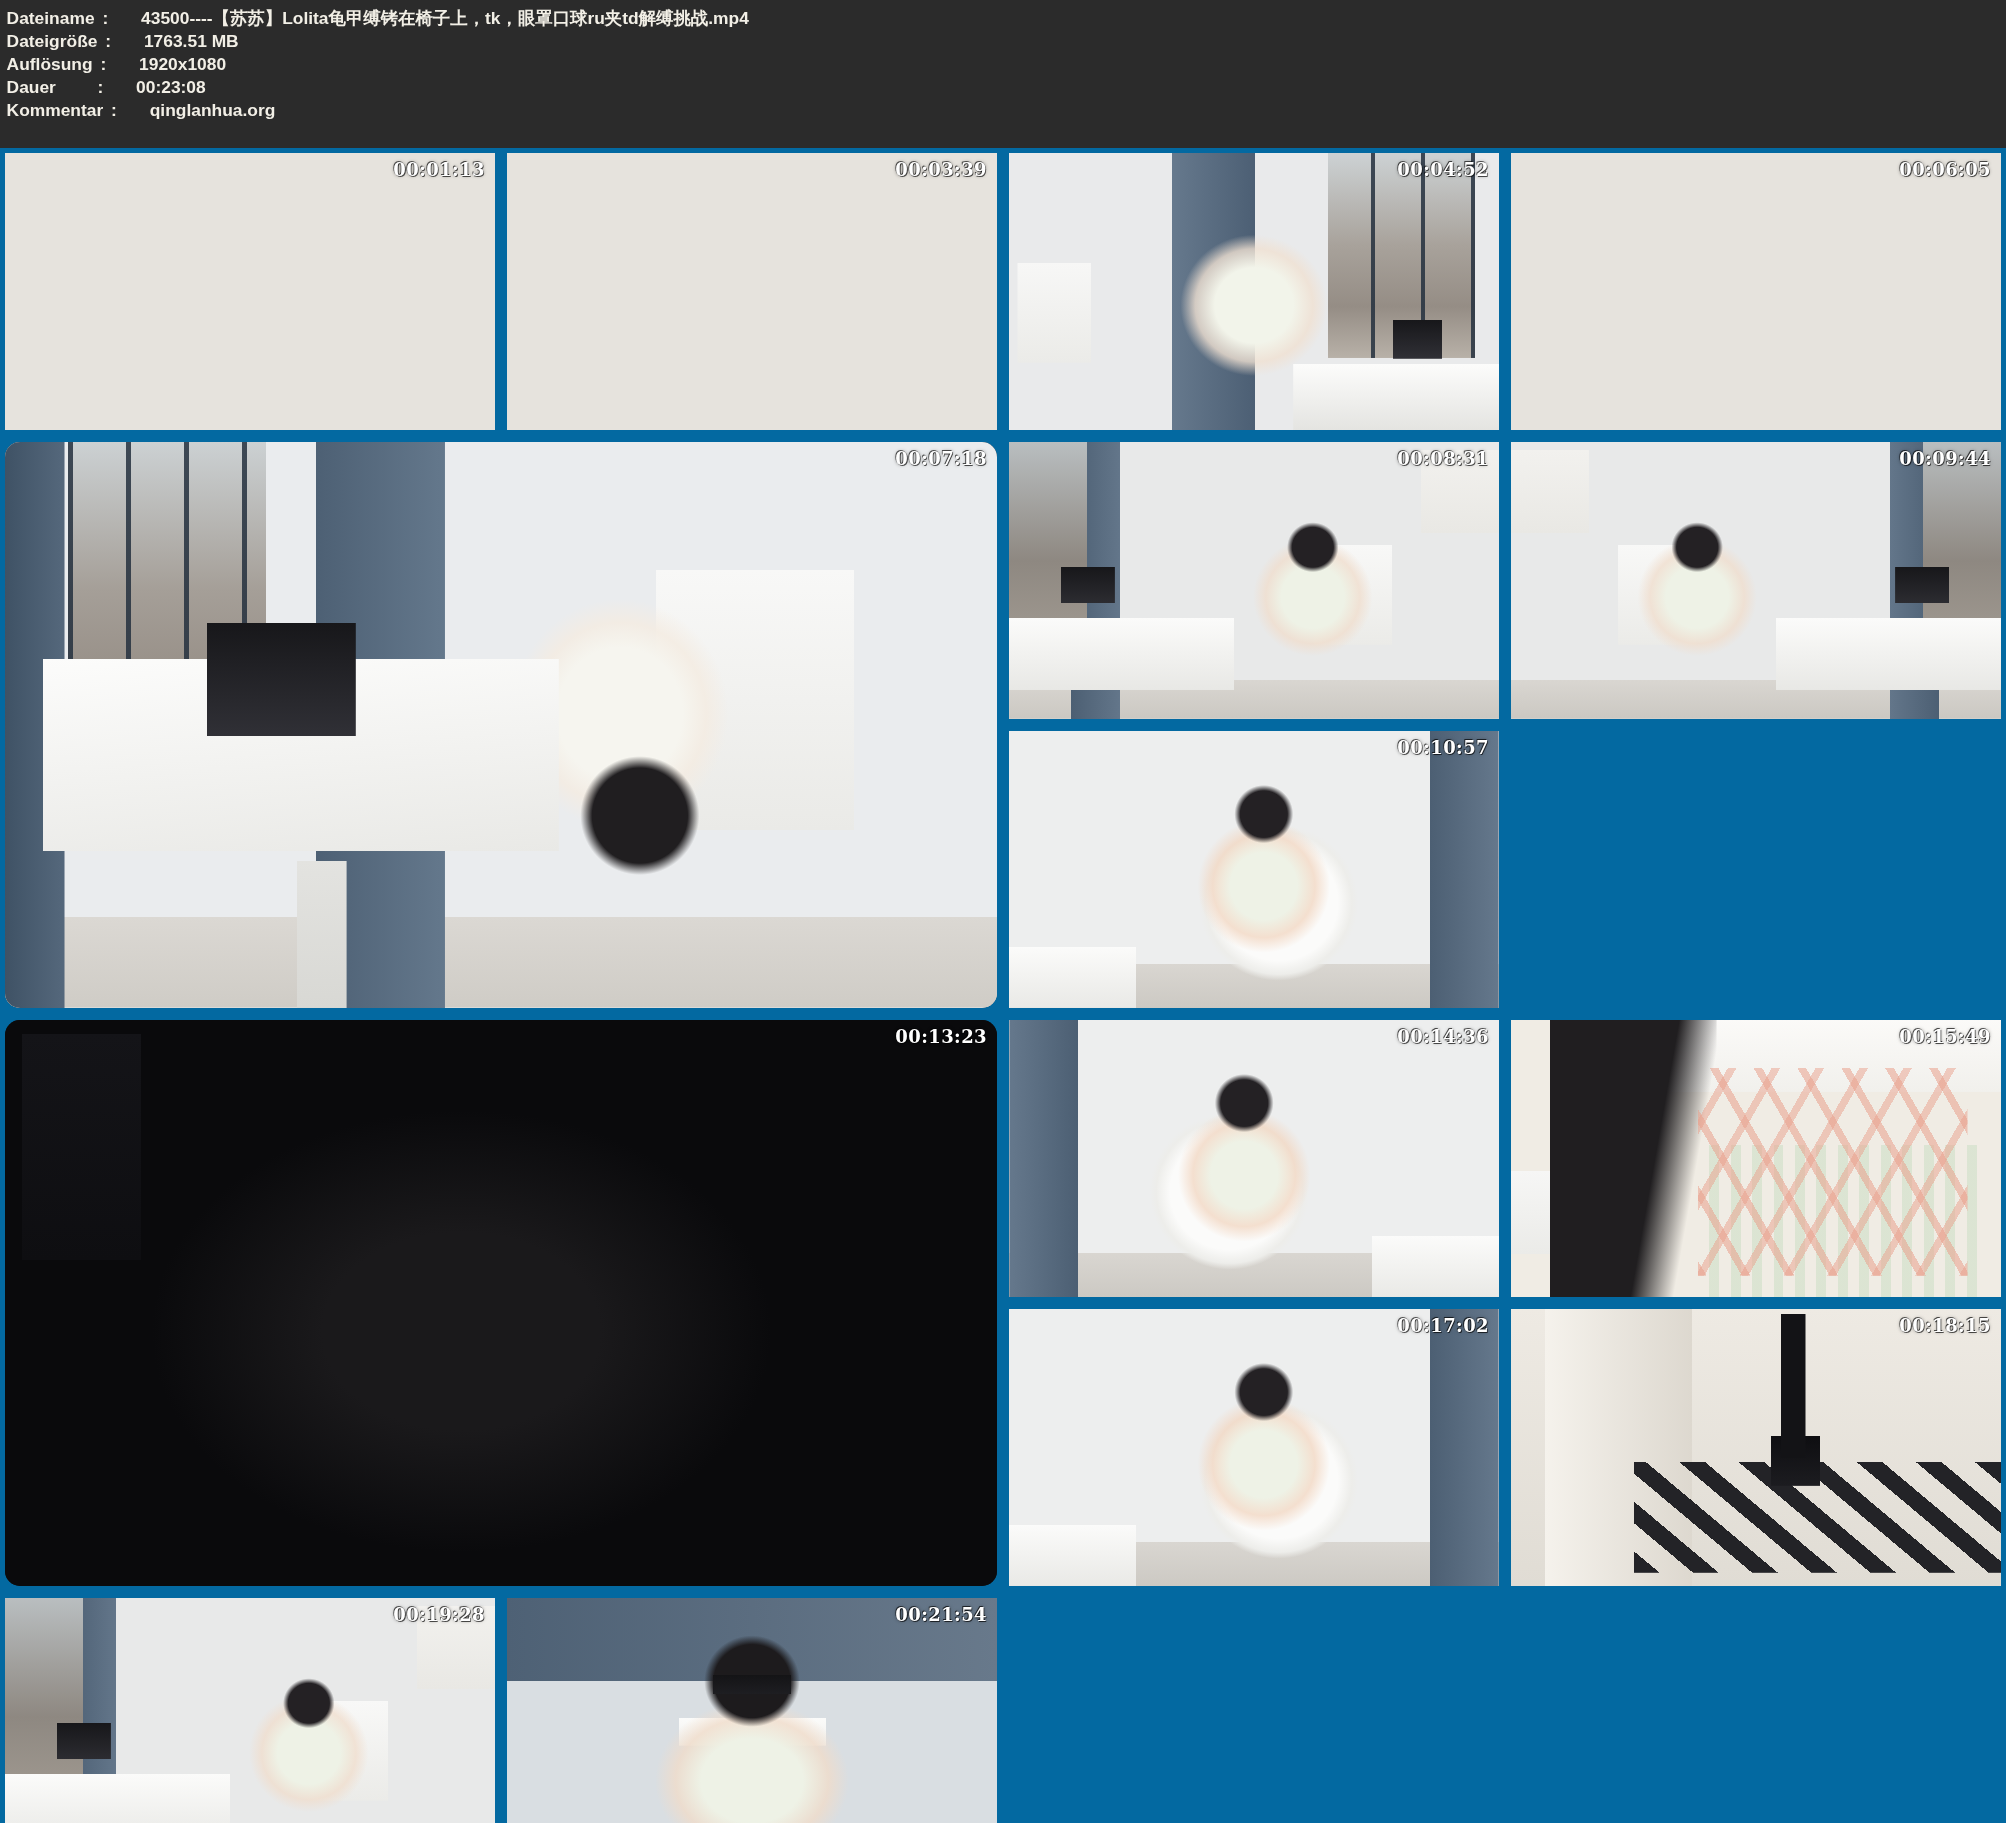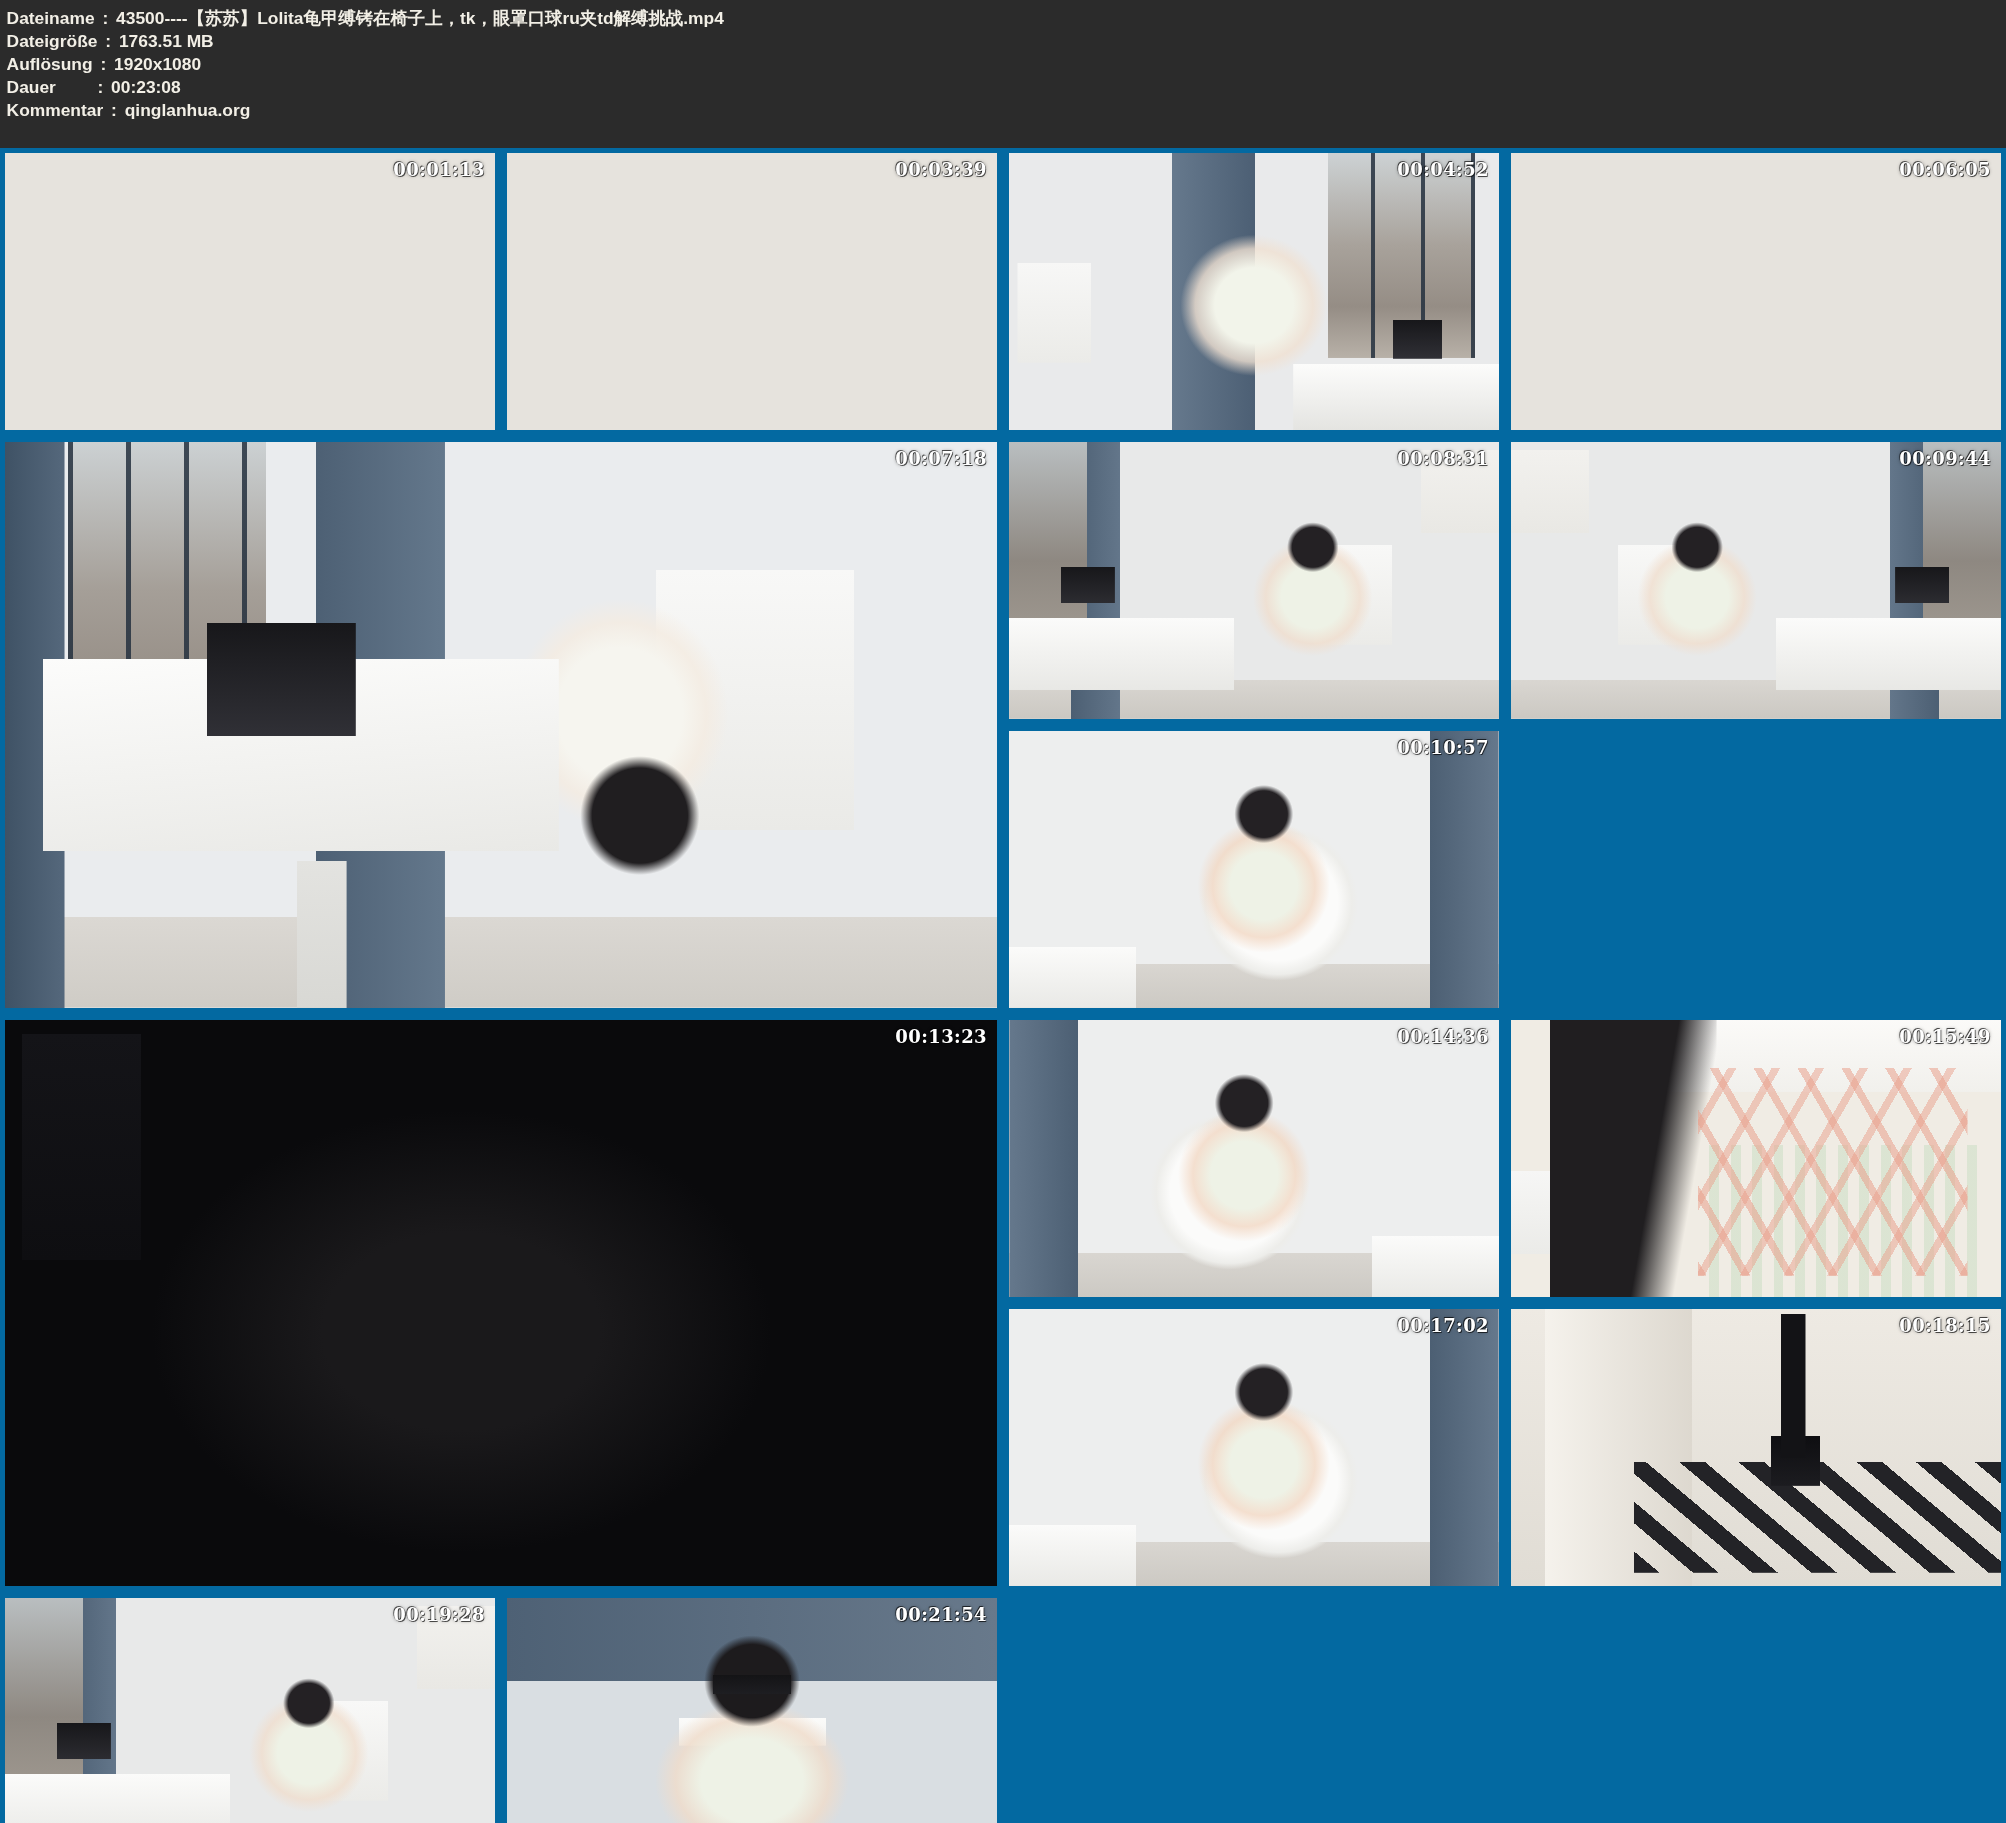--- a/index.html
+++ b/index.html
@@ -17,33 +17,33 @@
   .hrow{
     display:flex;
     color:#f2efe6;
     font-weight:bold;
     font-size:17.4px;
     line-height:23px;
     white-space:nowrap;
   }
   .hlabel{display:inline-block;min-width:83px;}
   .hsep{display:inline-block;width:21.5px;text-align:center;}
-  .hval{display:inline-block;}
+  .hval{display:inline-block;margin-left:25px;}
   
   .grid{
     display:grid;
     grid-template-columns:repeat(4,1fr);
     grid-auto-rows:277px;
     grid-auto-flow:row;
     gap:12px;
     padding:5px;
     background:#0369a1;
   }
   .thumb{position:relative;overflow:hidden;background:#1a1a1c;}
-  .thumb.big{grid-row:span 2;grid-column:span 2;}
+  .thumb.big{grid-row:span 2;grid-column:span 2;border-radius:15px;}
   .scene{position:absolute;inset:0;background-repeat:no-repeat;}
   .scene.flip{transform:scaleX(-1);}
   .ts{
     position:absolute;top:5.8px;right:10px;
     font-family:"DejaVu Serif",serif;
     font-size:18px;font-weight:600;
     color:#fff;letter-spacing:0.4px;
     text-shadow:-0.8px -0.8px 0 rgba(0,0,0,.65),0.8px 0.8px 0 rgba(0,0,0,.65),0 0 3.3px rgba(0,0,0,.5);
   }
   

